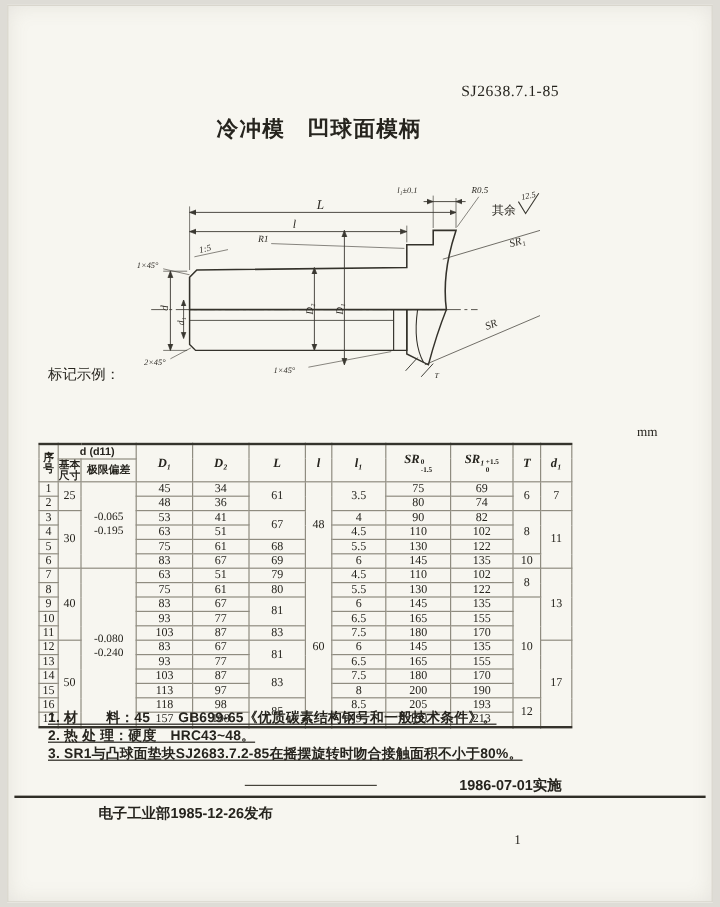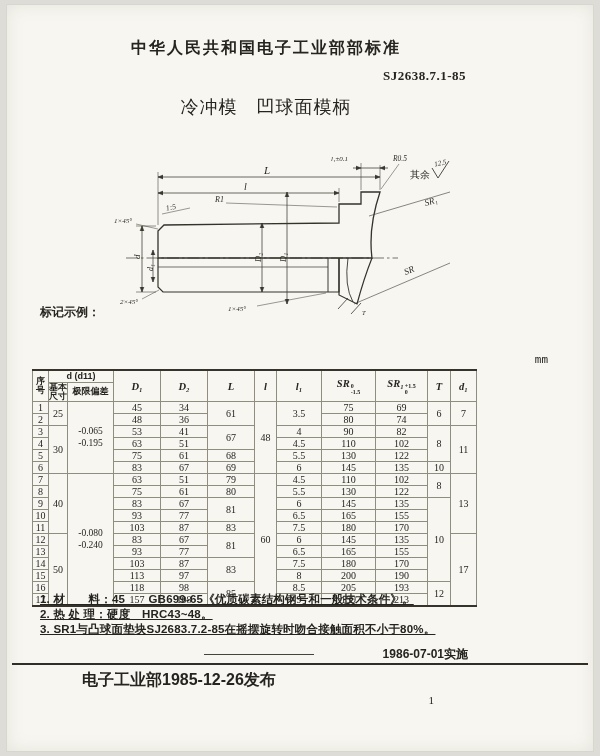--- a/index.html
+++ b/index.html
@@ -3,61 +3,60 @@
 <meta charset="utf-8">
 <style>
   html,body{margin:0;padding:0;}
   body{width:600px;height:756px;background:#dedcd6;position:relative;
        font-family:"Liberation Sans",sans-serif;color:#26241e;}
   .page{position:absolute;left:6px;top:4px;width:588px;height:748px;background:#f7f6f0;
         box-shadow:inset 0 0 0 1px #d9d6cd, inset 0 0 18px rgba(120,115,100,.15);}
   .abs{position:absolute;}
   .org-line{left:40px;top:34px;width:440px;text-align:center;font-size:16px;font-weight:bold;
             letter-spacing:2px;}
-  .std-no{right:128px;top:64px;font-family:"Liberation Serif",serif;font-weight:bold;font-size:13px;
+  .std-no{right:128px;top:64px;font-family:"Liberation Serif",serif;font-weight:normal;font-size:13px;
           letter-spacing:.5px;}
-  .doc-title{left:40px;top:91px;width:440px;text-align:center;font-size:18px;font-weight:normal;letter-spacing:1px;}
+  .doc-title{left:40px;top:91px;width:440px;text-align:center;font-size:18px;font-weight:bold;letter-spacing:1px;}
   .drawing{left:106px;top:142px;width:374px;height:174px;}
   svg line, svg path{stroke:#3a3831;}
   .pl{stroke:#34322b;fill:none;}
   .dl{font-family:"Liberation Serif",serif;font-style:italic;fill:#2e2b25;}
   .dcjk{font-family:"Liberation Sans",sans-serif;fill:#2e2b25;}
   .cl{stroke:#55524a;stroke-width:.8;stroke-dasharray:12 3 2.5 3;}
-  .mk-head{left:34px;top:300px;font-size:12px;font-weight:bold;}
+  .mk-head{left:34px;top:300px;font-size:12px;font-weight:normal;}
   .mk-l1{left:58px;top:318px;font-size:12px;}
   .mk-l2{left:86px;top:335px;font-size:12px;}
-  .unit{right:46px;top:350px;font-size:11px;font-family:Liberation Mono, monospace;}
+  .unit{right:46px;top:350px;font-size:11px;font-family:Liberation Serif, serif;}
   table.dim{position:absolute;left:26px;top:365px;width:444px;border-collapse:collapse;table-layout:fixed;
         border-top:2.4px solid #35332c;border-bottom:2.4px solid #35332c;
         border-left:1px solid #8a877c;border-right:1px solid #8a877c;}
   table.dim th, table.dim td{border:1px solid #8f8c80;padding:0;text-align:center;vertical-align:middle;
         overflow:hidden;word-break:break-all;}
   table.dim thead tr:first-child{height:12px;}
   table.dim thead tr:last-child{height:16px;}
   table.dim thead{border-bottom:1.6px solid #35332c;}
   table.dim th{font-size:9px;font-weight:bold;line-height:1.05;}
   table.dim th.sym{font-family:"Liberation Serif",serif;font-style:italic;font-size:10.5px;font-weight:bold;}
   table.dim td{height:11px;font-family:"Liberation Serif",serif;font-size:10px;line-height:1.05;}
   table.dim td div{font-size:9.5px;line-height:1.2;}
   .tolwrap{display:inline-flex;flex-direction:column;align-items:flex-start;font-size:6px;line-height:1.1;
         font-style:normal;font-family:"Liberation Serif",serif;transform:translateY(1px);margin-left:1px;}
   .notes{left:34px;top:588px;width:530px;font-size:11.5px;font-weight:600;line-height:15px;letter-spacing:.2px;text-decoration:underline;}
   .notes div{white-space:pre-wrap;}
   .mid-rule{left:198px;top:650px;width:110px;border-top:1.5px solid #45433a;height:0;}
   .foot-rule{left:6px;top:659px;width:576px;border-top:2.4px solid #302e27;height:0;}
-  .foot-left{left:28px;top:666px;font-size:16px;font-weight:bold;padding-left:48px;}
+  .foot-left{left:28px;top:666px;font-size:12px;font-weight:bold;padding-left:48px;}
   .foot-right{right:126px;top:642px;font-size:12px;font-weight:bold;}
   .pageno{right:160px;top:690px;font-size:11px;font-family:"Liberation Serif",serif;}
 </style>
 </head>
 <body>
 
 <div class="page">
 
-  <div class="abs org-line">中华人民共和国电子工业部部标准</div>
   <div class="abs std-no">SJ2638.7.1-85</div>
   <div class="abs doc-title">冷冲模　凹球面模柄</div>
 
   <div class="abs drawing">
     <svg viewBox="0 0 374 174" width="374" height="174">
       <defs>
         <pattern id="hat" width="6" height="6" patternUnits="userSpaceOnUse" patternTransform="rotate(45)">
           <line x1="0" y1="0" x2="0" y2="6" stroke="#5a564c" stroke-width="1"></line>
         </pattern>
         <marker id="ar" viewBox="0 0 10 10" refX="9" refY="5" markerWidth="8" markerHeight="8" orient="auto-start-reverse">

